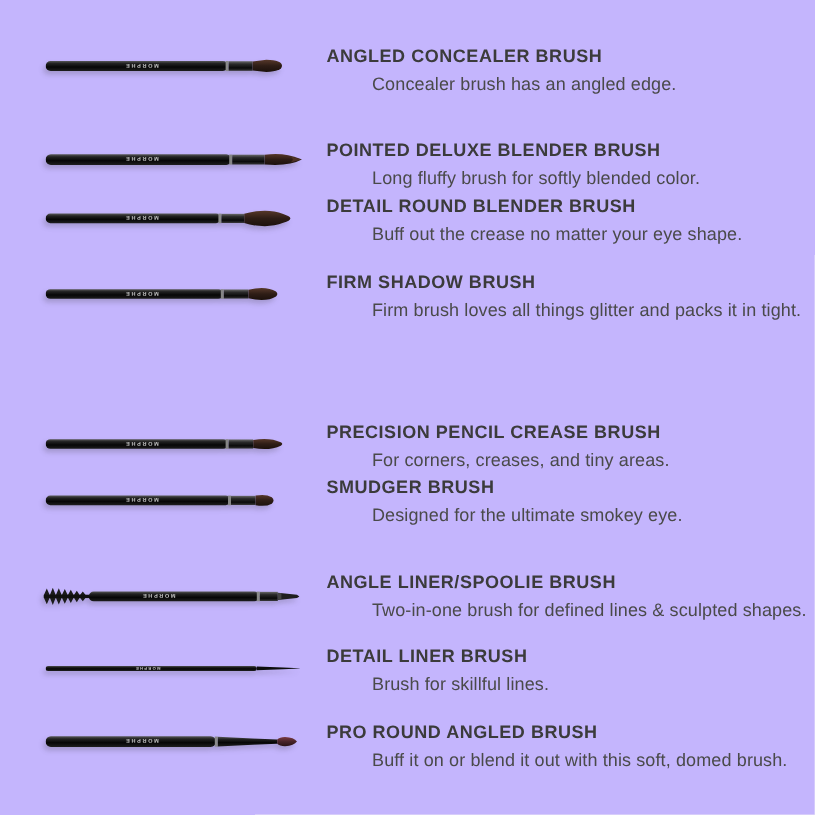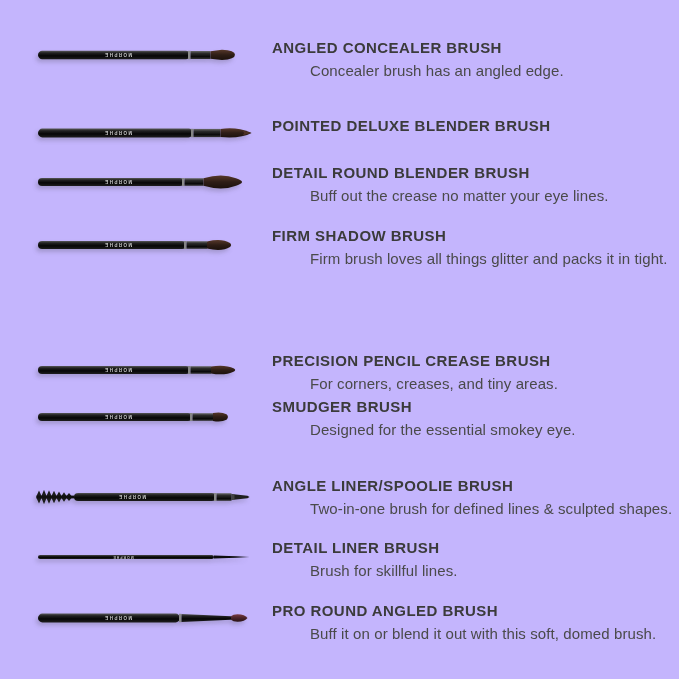--- a/index.html
+++ b/index.html
@@ -89,34 +89,35 @@
     <svg class="brush" style="top:0" width="216" height="30" viewBox="0 0 216 30">
       <rect x="0" y="10.6" width="155" height="8.8" rx="4.4" fill="url(#hgrad)"></rect>
       <text x="80" y="16.8" text-anchor="middle" transform="rotate(180 80 15)" font-family="Liberation Sans, sans-serif" font-weight="700" font-size="4.6" letter-spacing="1.4" fill="#c4c4c4">MORPHE</text>
       <rect x="153" y="10.8" width="2.5" height="8.4" fill="#848484"></rect>
       <rect x="155.5" y="10.9" width="27" height="8.2" fill="url(#fgrad)"></rect>
       <path d="M182.5,10.9 Q199,8.7 212,14.2 L213.5,15 Q203,20.8 182.5,19.1 Z" fill="url(#tgrad)"></path>
       <path d="M204,12.4 L213.5,15 L204,17.4 Q208,15 204,12.4 Z" fill="#5d3c2c" opacity="0.65"></path>
     </svg>
     <div class="text-block">
       <div class="brush-title">POINTED DELUXE BLENDER BRUSH</div>
+      <div class="brush-desc">Long fluffy brush for softly blended color.</div>
     </div>
   </div>
 
   <div class="row" style="top:165px">
     <svg class="brush" style="top:2px" width="216" height="30" viewBox="0 0 216 30">
       <rect x="0" y="11" width="146" height="8" rx="4" fill="url(#hgrad)"></rect>
       <text x="80" y="16.8" text-anchor="middle" transform="rotate(180 80 15)" font-family="Liberation Sans, sans-serif" font-weight="700" font-size="4.6" letter-spacing="1.4" fill="#c4c4c4">MORPHE</text>
       <rect x="144" y="11" width="2.5" height="8" fill="#8a8a8a"></rect>
       <rect x="146.5" y="11.2" width="19" height="7.6" fill="url(#fgrad)"></rect>
       <path d="M165.5,11.2 Q184,5.8 198,11.3 Q204,13.2 204,15 Q204,16.8 198,18.7 Q184,24.2 165.5,18.8 Z" fill="url(#tgrad)"></path>
     </svg>
     <div class="text-block">
       <div class="brush-title">DETAIL ROUND BLENDER BRUSH</div>
-      <div class="brush-desc">Buff out the crease no matter your eye lines.</div>
+      <div class="brush-desc">Buff out the crease no matter your eye shape.</div>
     </div>
   </div>
 
   <div class="row" style="top:228px">
     <svg class="brush" style="top:2px" width="216" height="30" viewBox="0 0 216 30">
       <rect x="0" y="11" width="148" height="8" rx="4" fill="url(#hgrad)"></rect>
       <text x="80" y="16.8" text-anchor="middle" transform="rotate(180 80 15)" font-family="Liberation Sans, sans-serif" font-weight="700" font-size="4.6" letter-spacing="1.4" fill="#c4c4c4">MORPHE</text>
       <rect x="146" y="11" width="2.5" height="8" fill="#858585"></rect>
       <rect x="148.5" y="11.2" width="20.5" height="7.6" fill="url(#fgrad)"></rect>
       <path d="M169,11.4 Q184,8 192,13 Q194.2,15 192,17 Q184,22 169,18.6 Z" fill="url(#tgrad)"></path>
@@ -145,21 +146,21 @@
   <div class="row" style="top:399px">
     <svg class="brush" style="top:3px" width="216" height="30" viewBox="0 0 216 30">
       <rect x="0" y="11" width="154" height="8" rx="4" fill="url(#hgrad)"></rect>
       <text x="80" y="16.8" text-anchor="middle" transform="rotate(180 80 15)" font-family="Liberation Sans, sans-serif" font-weight="700" font-size="4.6" letter-spacing="1.4" fill="#c4c4c4">MORPHE</text>
       <rect x="152" y="11" width="2.5" height="8" fill="#858585"></rect>
       <rect x="154.5" y="11.2" width="20.5" height="7.6" fill="url(#fgrad)"></rect>
       <path d="M175,11 Q183.5,9.5 188.5,12.3 Q191.4,15 188.5,17.7 Q183.5,20.5 175,19 Z" fill="url(#tgrad)"></path>
     </svg>
     <div class="text-block">
       <div class="brush-title">SMUDGER BRUSH</div>
-      <div class="brush-desc">Designed for the essential smokey eye.</div>
+      <div class="brush-desc">Designed for the ultimate smokey eye.</div>
     </div>
   </div>
 
   <div class="row" style="top:478px">
     <svg class="brush" style="top:4px;left:36px" width="216" height="30" viewBox="0 0 216 30">
       <path d="M0.5,14 L3,8.5 L5.5,14 L8,7.8 L10.5,14 L13,8.2 L15.5,14 L18,8.8 L20.5,14 L23,9.4 L25.5,14 L28,10.2 L30.5,14 L33,11 L35.5,14 L38,14.6 L38,15.4 L35.5,16 L33,19 L30.5,16 L28,19.8 L25.5,16 L23,20.6 L20.5,16 L18,21.2 L15.5,16 L13,21.8 L10.5,16 L8,22.2 L5.5,16 L3,21.5 L0.5,16 Z" fill="#1b1b1b"></path>
       <rect x="0.5" y="13.6" width="38" height="2.8" fill="#101010"></rect>
       <rect x="38" y="10.9" width="142" height="8.2" rx="4.1" fill="url(#hgrad)"></rect>
       <text x="96" y="16.8" text-anchor="middle" transform="rotate(180 96 15)" font-family="Liberation Sans, sans-serif" font-weight="700" font-size="4.6" letter-spacing="1.4" fill="#c4c4c4">MORPHE</text>
       <rect x="178" y="11" width="2.5" height="8" fill="#8a8a8a"></rect>

